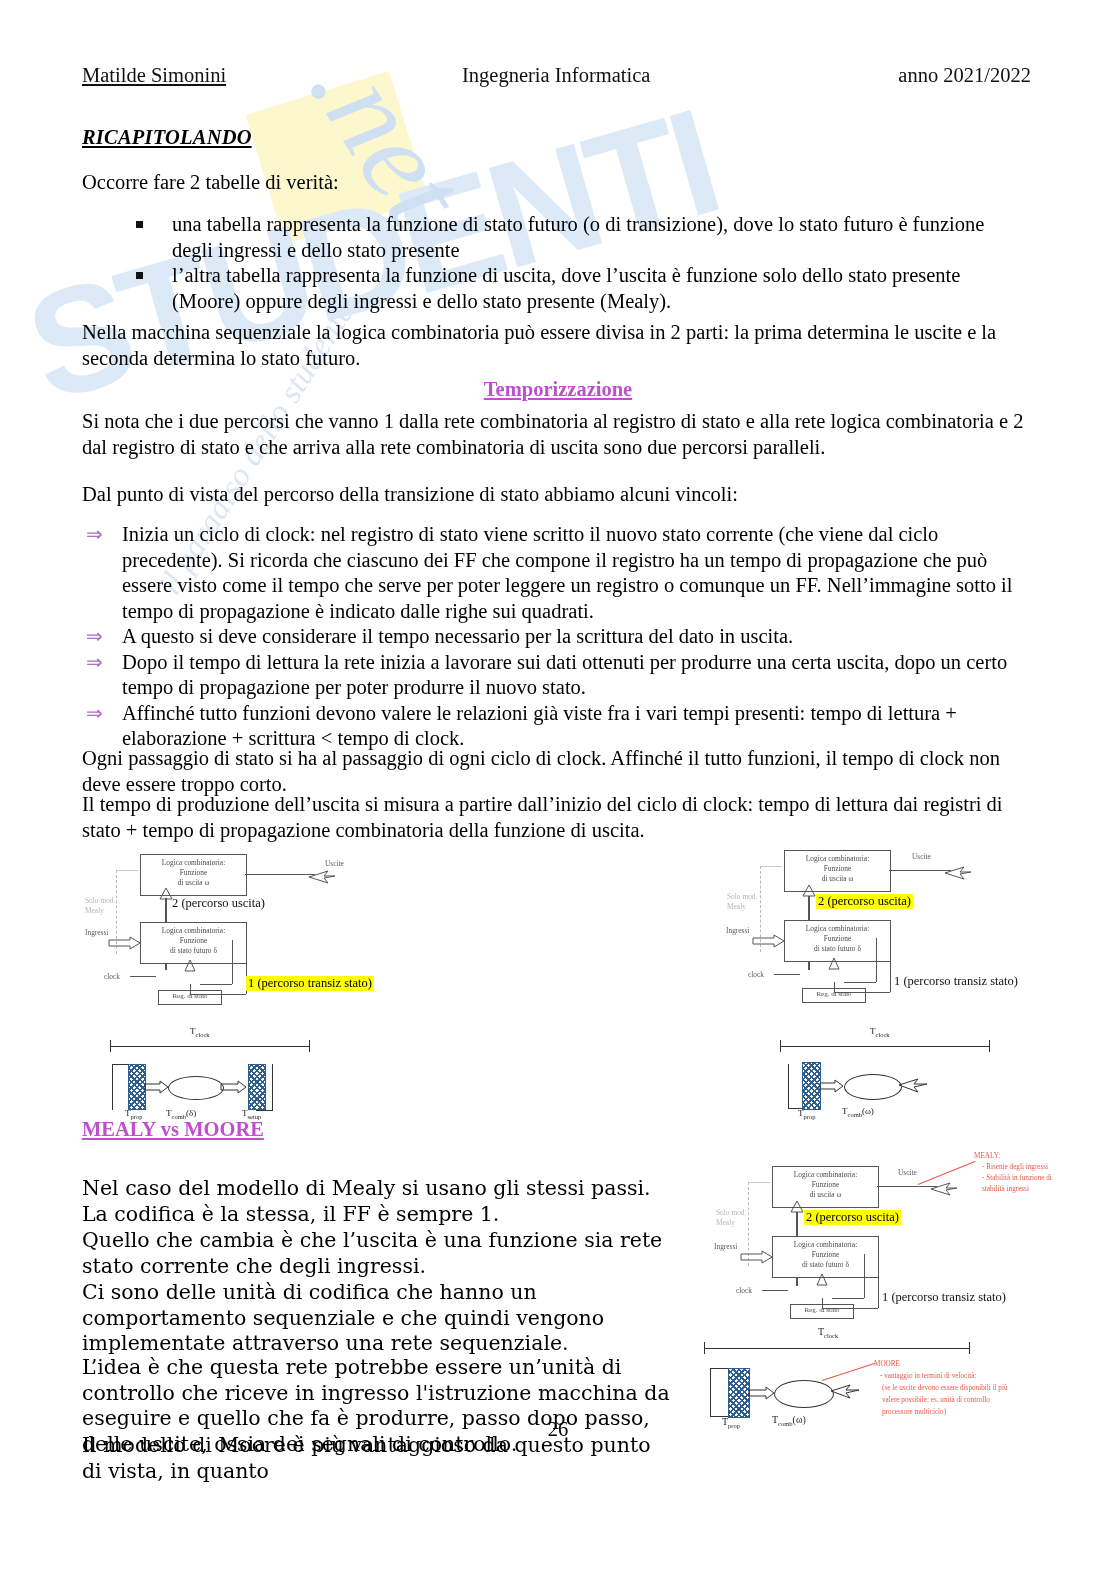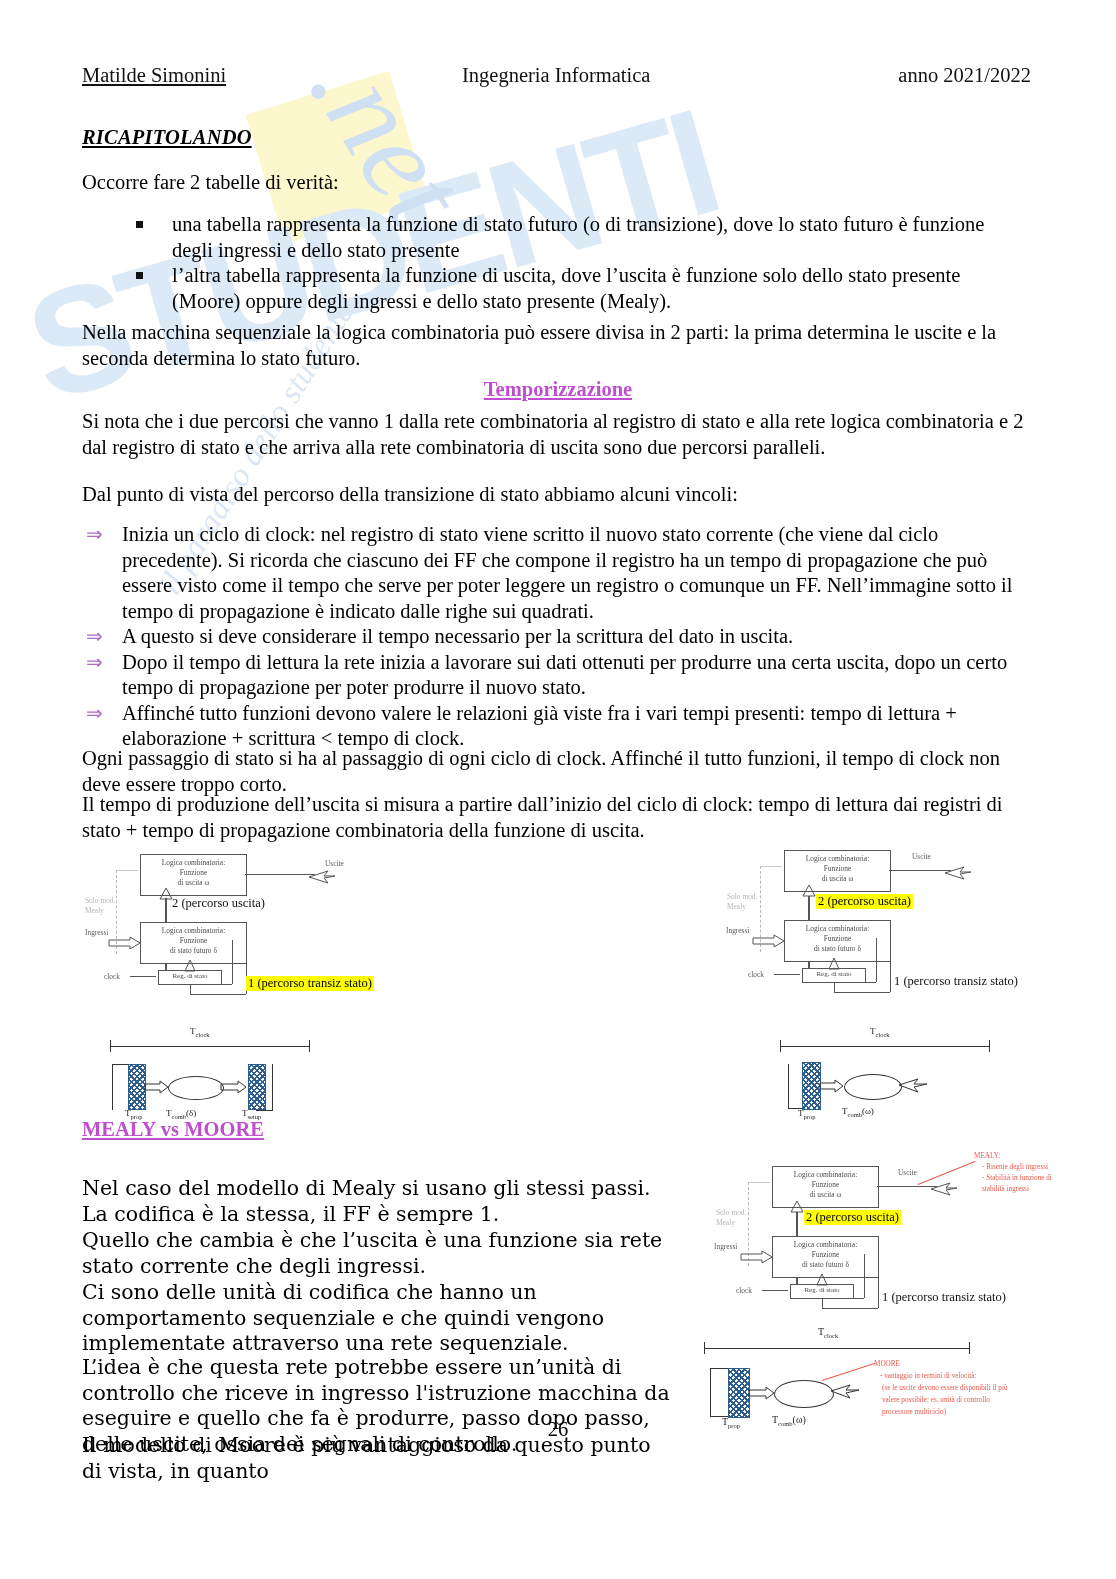--- a/index.html
+++ b/index.html
@@ -62,21 +62,21 @@
   .dgm{position:absolute;}
   .blk{
     position:absolute;border:1.4px solid #555;background:#fff;text-align:center;
     font-family:"Liberation Serif",serif;color:#4a4a4a;
   }
   .blk .l1{font-size:7.4px;line-height:9.5px;padding-top:3px;}
   .blk .l2{font-size:7.4px;line-height:10px;}
   .blk .l3{font-size:7.4px;line-height:10px;}
   .reg{
     position:absolute;border:1.2px solid #555;background:#fff;text-align:center;
-    font-size:7px;color:#4a4a4a;line-height:11px;
+    font-size:7px;color:#4a4a4a;line-height:11px;margin-top:20px;
   }
   .lbl{position:absolute;font-size:7.4px;color:#5a5a5a;line-height:9px;white-space:nowrap;}
   .lbl-hl{
     position:absolute;background:#ffff00;color:#000;font-size:12.5px;
     padding:0 2px;white-space:nowrap;font-family:"Liberation Serif",serif;
   }
   .lbl-pl{position:absolute;color:#111;font-size:12.5px;white-space:nowrap;font-family:"Liberation Serif",serif;}
   .ln{position:absolute;background:#555;}
   .lnh{height:1.2px;}
   .lnv{width:1.2px;}

